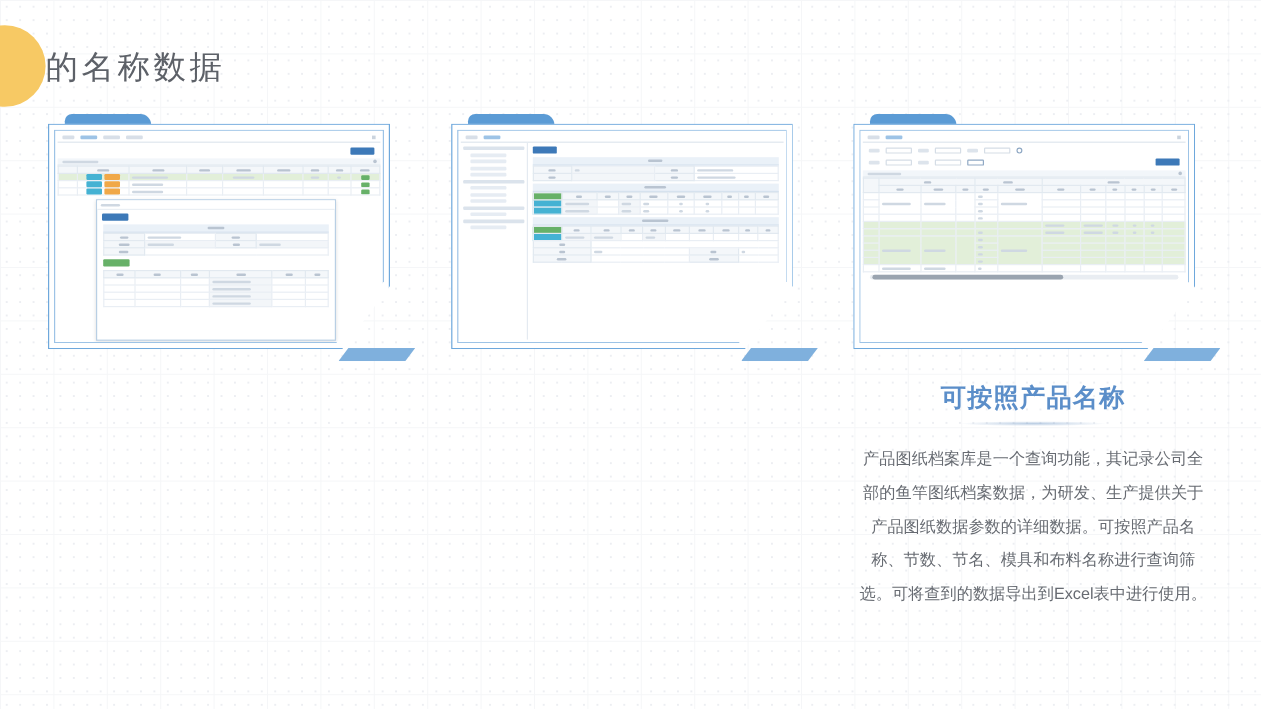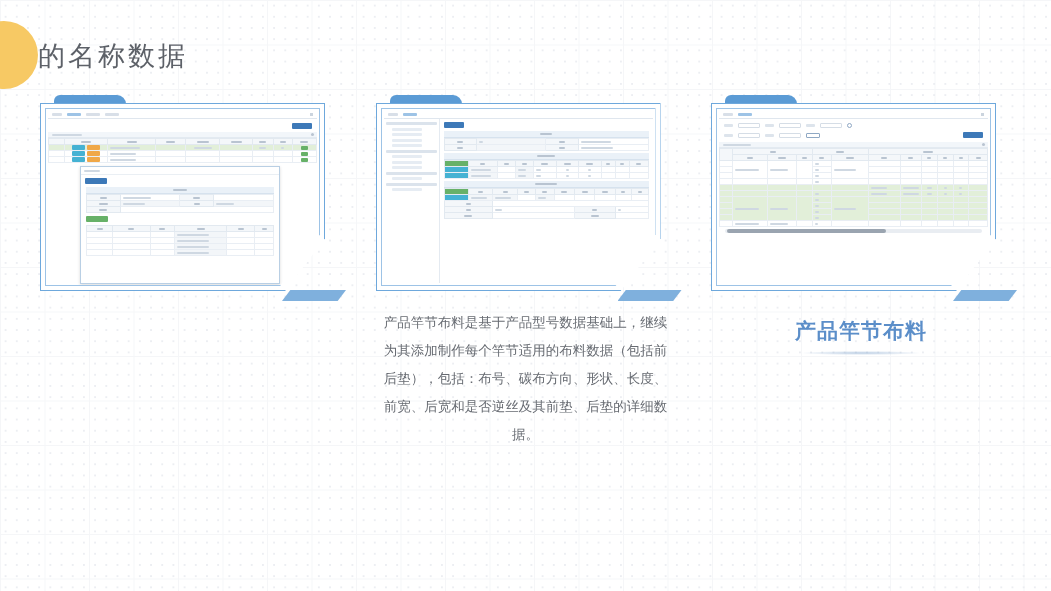--- a/index.html
+++ b/index.html
@@ -636,21 +636,20 @@
                     </tr>
               </tbody>
                 </table>
             </div>
           </div>
         </div>
       </div>
       <div class="bevel-bar"></div>
     </div>
 
-    <div class="card-body">产品竿节布料是基于产品型号数据基础上，继续为其添加制作每个竿节适用的布料数据（包括前后垫），包括：布号、碳布方向、形状、长度、前宽、后宽和是否逆丝及其前垫、后垫的详细数据。</div>
   </div>
 
   <div class="card">
     <div class="frame-wrap">
       <div class="folder-tab"></div>
       <div class="frame-outer"></div>
       <div class="frame-inner">
         <div class="shot">
           <div class="menubar">
             <span class="mi sm"></span>
@@ -922,16 +921,17 @@
           </tbody>
             </table>
           <div class="scrollbar">
               <i></i>
             </div>
         </div>
       </div>
       <div class="bevel-bar"></div>
     </div>
 
-    <div class="card-heading">产品竿节布料</div>
+    <div class="card-heading">可按照产品名称</div>
+    <div class="card-body">产品图纸档案库是一个查询功能，其记录公司全部的鱼竿图纸档案数据，为研发、生产提供关于产品图纸数据参数的详细数据。可按照产品名称、节数、节名、模具和布料名称进行查询筛选。可将查到的数据导出到Excel表中进行使用。</div>
   </div>
 
 </div>
 
 </body></html>

